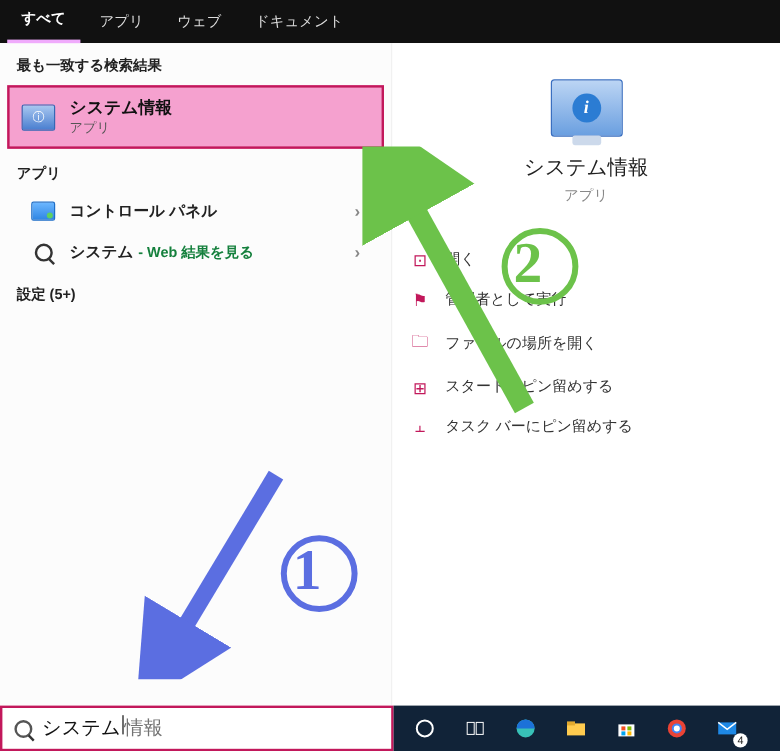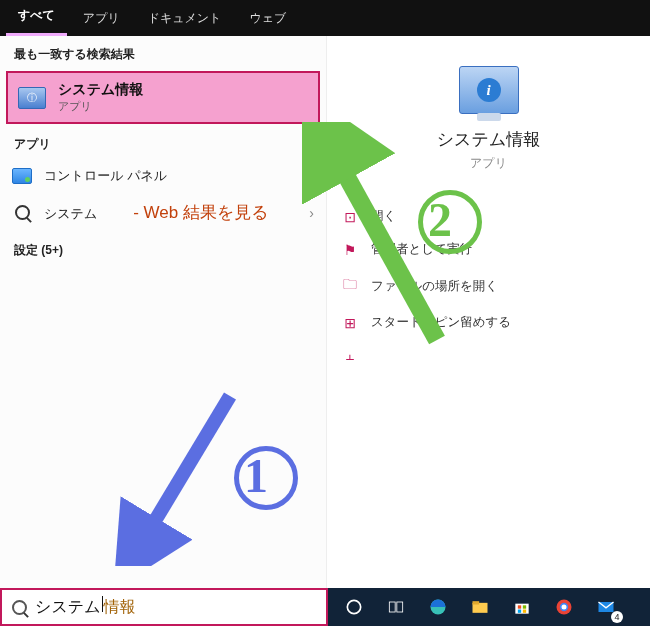--- a/index.html
+++ b/index.html
@@ -13,24 +13,24 @@
   .body { display: flex; height: 552px; background: #fff; }
   .left { width: 327px; background: #fcfcfc; border-right: 1px solid #eee; position: relative; }
   .right { flex: 1; background: #fff; padding-top: 30px; text-align: center; position: relative; }
 
   .section-header { font-size: 12px; font-weight: 700; padding: 10px 14px 6px; color: #222; }
   .best { margin: 2px 6px; border: 2px solid #c2185b; background: #f5a1cf; display: flex; align-items: center; padding: 8px 10px; gap: 12px; cursor: pointer; }
   .best .icon-box { width: 28px; height: 22px; background: linear-gradient(#a8c7f0,#4a7fd0); border: 1px solid #3568b5; display: flex; align-items: center; justify-content: center; color: #fff; font-size: 10px; border-radius: 2px; }
   .best .ttl { font-size: 14px; font-weight: 600; color: #111; }
   .best .sub { font-size: 11px; color: #555; }
 
-  .row { display: flex; align-items: center; padding: 8px 12px; gap: 12px; cursor: pointer; position: relative; }
+  .row { display: flex; align-items: center; padding: 8px 26px; gap: 12px; cursor: pointer; position: relative; font-weight: bold; }
   .row .ric { width: 20px; height: 18px; display: flex; align-items: center; justify-content: center; font-size: 14px; }
   .row .rtxt { font-size: 13px; color: #222; flex: 1; display: flex; align-items: baseline; gap: 4px; }
-  .row .rtxt .muted { color: #c2410c; font-size: 17px; margin-left: 32px; }
+  .row .rtxt .muted { color: #15803d; font-size: 12px; }
   .row .arrow { color: #888; font-size: 14px; }
 
   .cp-icon { width: 20px; height: 16px; background: linear-gradient(#6bb6ff,#2f86e4); border: 1px solid #1e6ec7; border-radius: 2px; position: relative; }
   .cp-icon::after { content:""; position:absolute; right:1px; bottom:1px; width:5px; height:5px; background:#5fd060; border-radius:50%; }
 
   .search-ico { width: 15px; height: 15px; border: 2px solid #333; border-radius: 50%; position: relative; }
   .search-ico::after { content:""; position:absolute; width:2px; height:6px; background:#333; bottom:-5px; right:-2px; transform: rotate(-45deg); }
 
   .preview-icon { width: 60px; height: 48px; margin: 0 auto 14px; background: linear-gradient(#bcd5f4,#6a9fe0); border: 1px solid #3a6fc0; border-radius: 3px; position: relative; display:flex; align-items:center; justify-content:center; }
   .preview-icon::after { content:""; position:absolute; bottom:-8px; width:24px; height:8px; background:#ccd9eb; border-radius: 2px; }
@@ -44,35 +44,35 @@
 
   .arrow1 { position: absolute; left: 115px; top: 386px; width: 130px; height: 180px; pointer-events: none; }
   .arrow2 { position: absolute; left: 302px; top: 122px; width: 150px; height: 230px; pointer-events: none; }
   .circled { position:absolute; font-family: Georgia, serif; font-weight: bold; font-size: 48px; }
   .c1 { left: 244px; top: 448px; color: #5b6ee1; }
   .c2 { left: 428px; top: 192px; color: #6cc24a; }
   .c1::before,.c2::before { content:""; position:absolute; left:-10px; top:-2px; width:54px; height:54px; border:5px solid currentColor; border-radius:50%; }
 
   .bottombar { position:absolute; left:0; bottom:0; right:0; height:38px; display:flex; }
   .searchbox { flex: 0 0 328px; background:#fff; border:2px solid #c2185b; display:flex; align-items:center; padding:0 10px; gap:8px; }
-  .searchbox .placeholder { color:#a16207; }
+  .searchbox .placeholder { color:#737373; }
   .taskbar { flex:1; background:#112338; display:flex; align-items:center; padding:0 6px; gap:2px; }
   .tb { width:40px; height:38px; display:flex; align-items:center; justify-content:center; cursor:pointer; }
   .tb svg { width:20px; height:20px; }
   .badge { position:relative; }
   .badge::after { content: attr(data-count); position:absolute; bottom:3px; right:3px; background:#fff; color:#222; font-size:9px; width:12px; height:12px; border-radius:50%; display:flex; align-items:center; justify-content:center; }
 </style>
 </head>
 <body>
 
 <div class="tabs">
   <div class="tab active">すべて</div>
   <div class="tab">アプリ</div>
+  <div class="tab">ウェブ</div>
   <div class="tab">ドキュメント</div>
-  <div class="tab">ウェブ</div>
 </div>
 
 <div class="body">
   <div class="left">
     <div class="section-header">最も一致する検索結果</div>
     <div class="best">
       <div class="icon-box">
         <span>ⓘ</span>
       </div>
       <div>
@@ -123,20 +123,21 @@
       <div class="act">
         <span class="act-ico">🗀</span>
         <span>ファイルの場所を開く</span>
       </div>
       <div class="act">
         <span class="act-ico">⊞</span>
         <span>スタートにピン留めする</span>
       </div>
       <div class="act">
         <span class="act-ico">⫠</span>
+        <span>タスク バーにピン留めする</span>
       </div>
     </div>
   </div>
 </div>
 
 <svg class="arrow1">
   <defs>
       <marker id="ah1" markerWidth="8" markerHeight="8" refX="3" refY="3" orient="auto">
         <path d="M0,0 L6,3 L0,6 Z" fill="#5b6ee1"></path>
       </marker>

